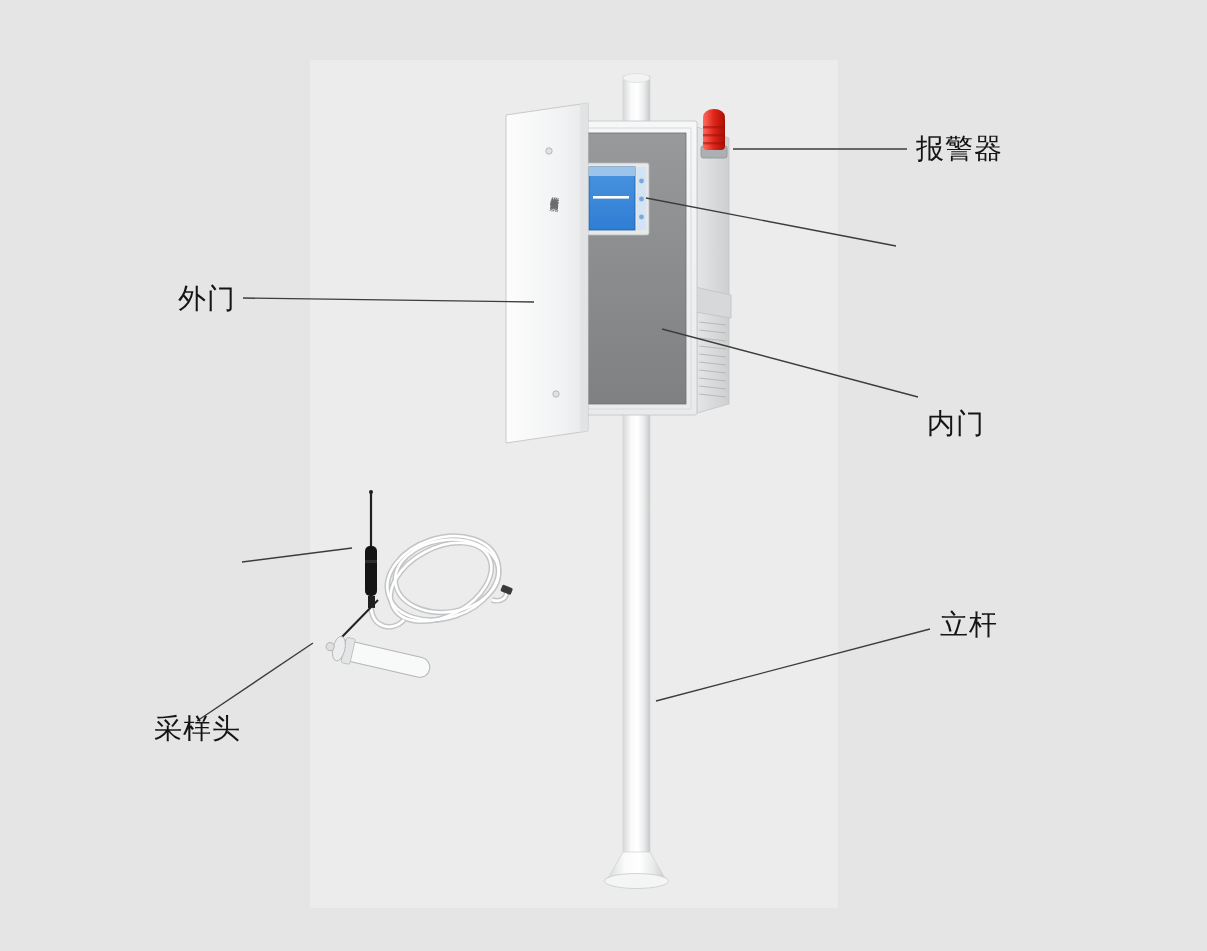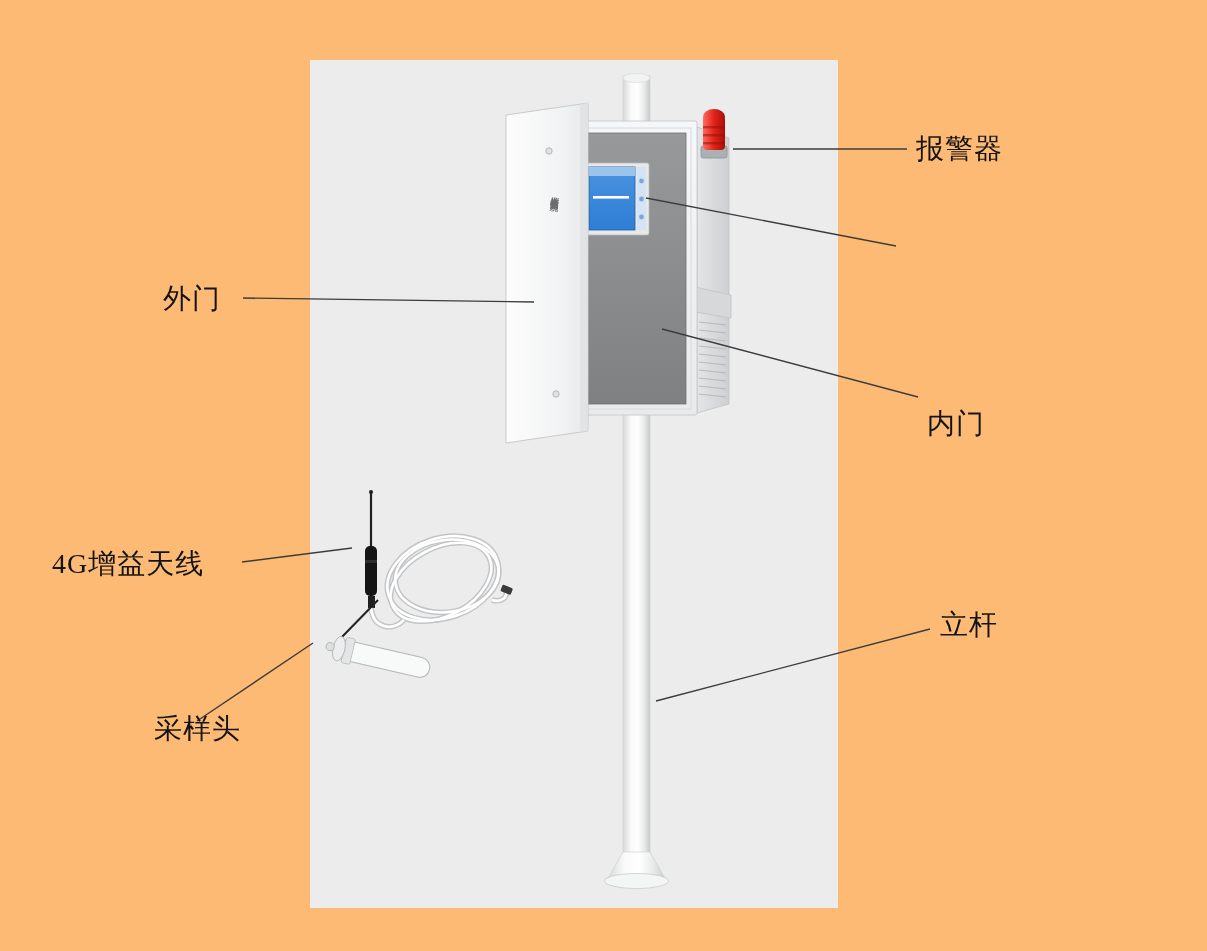--- a/index.html
+++ b/index.html
@@ -1,21 +1,21 @@
 <!DOCTYPE html>
 <html><head>
 <meta charset="utf-8">
 <style>
   html,body{margin:0;padding:0;background:#ffffff;}
   .stage{
     position:relative;
     width:1207px;height:951px;
-    background:#fdba74;
+    background:#e5e5e5;
     overflow:hidden;
-    font-family:Liberation Serif, serif;
+    font-family:Liberation Sans, sans-serif;
   }
   .backdrop{
     position:absolute;
     left:310px;top:60px;width:528px;height:848px;
     background:#ececec;
   }
   .art{position:absolute;left:0;top:0;width:1207px;height:951px;}
   .label{
     position:absolute;
     font-size:28px;
@@ -179,19 +179,18 @@
       <line x1="662" y1="329" x2="918" y2="397"></line>
       <line x1="242" y1="562" x2="352" y2="548"></line>
       <line x1="197" y1="721" x2="313" y2="643"></line>
       <line x1="656" y1="701" x2="930" y2="629"></line>
     </g>
   </svg>
 
   <div class="door-text">挥发性有机物在线监测系统</div>
 
   <div class="label" style="left:916px;top:132px;">报警器</div>
-  <div class="label" style="left:163px;top:282px;">外门</div>
+  <div class="label" style="left:178px;top:282px;">外门</div>
   <div class="label" style="left:927px;top:382px;margin-top:25px;">内门</div>
-  <div class="label" style="left:52px;top:547px;">4G增益天线</div>
   <div class="label" style="left:122px;top:712px;margin-left:32px;">采样头</div>
   <div class="label" style="left:940px;top:608px;">立杆</div>
 
 </div>
 
 </body></html>

